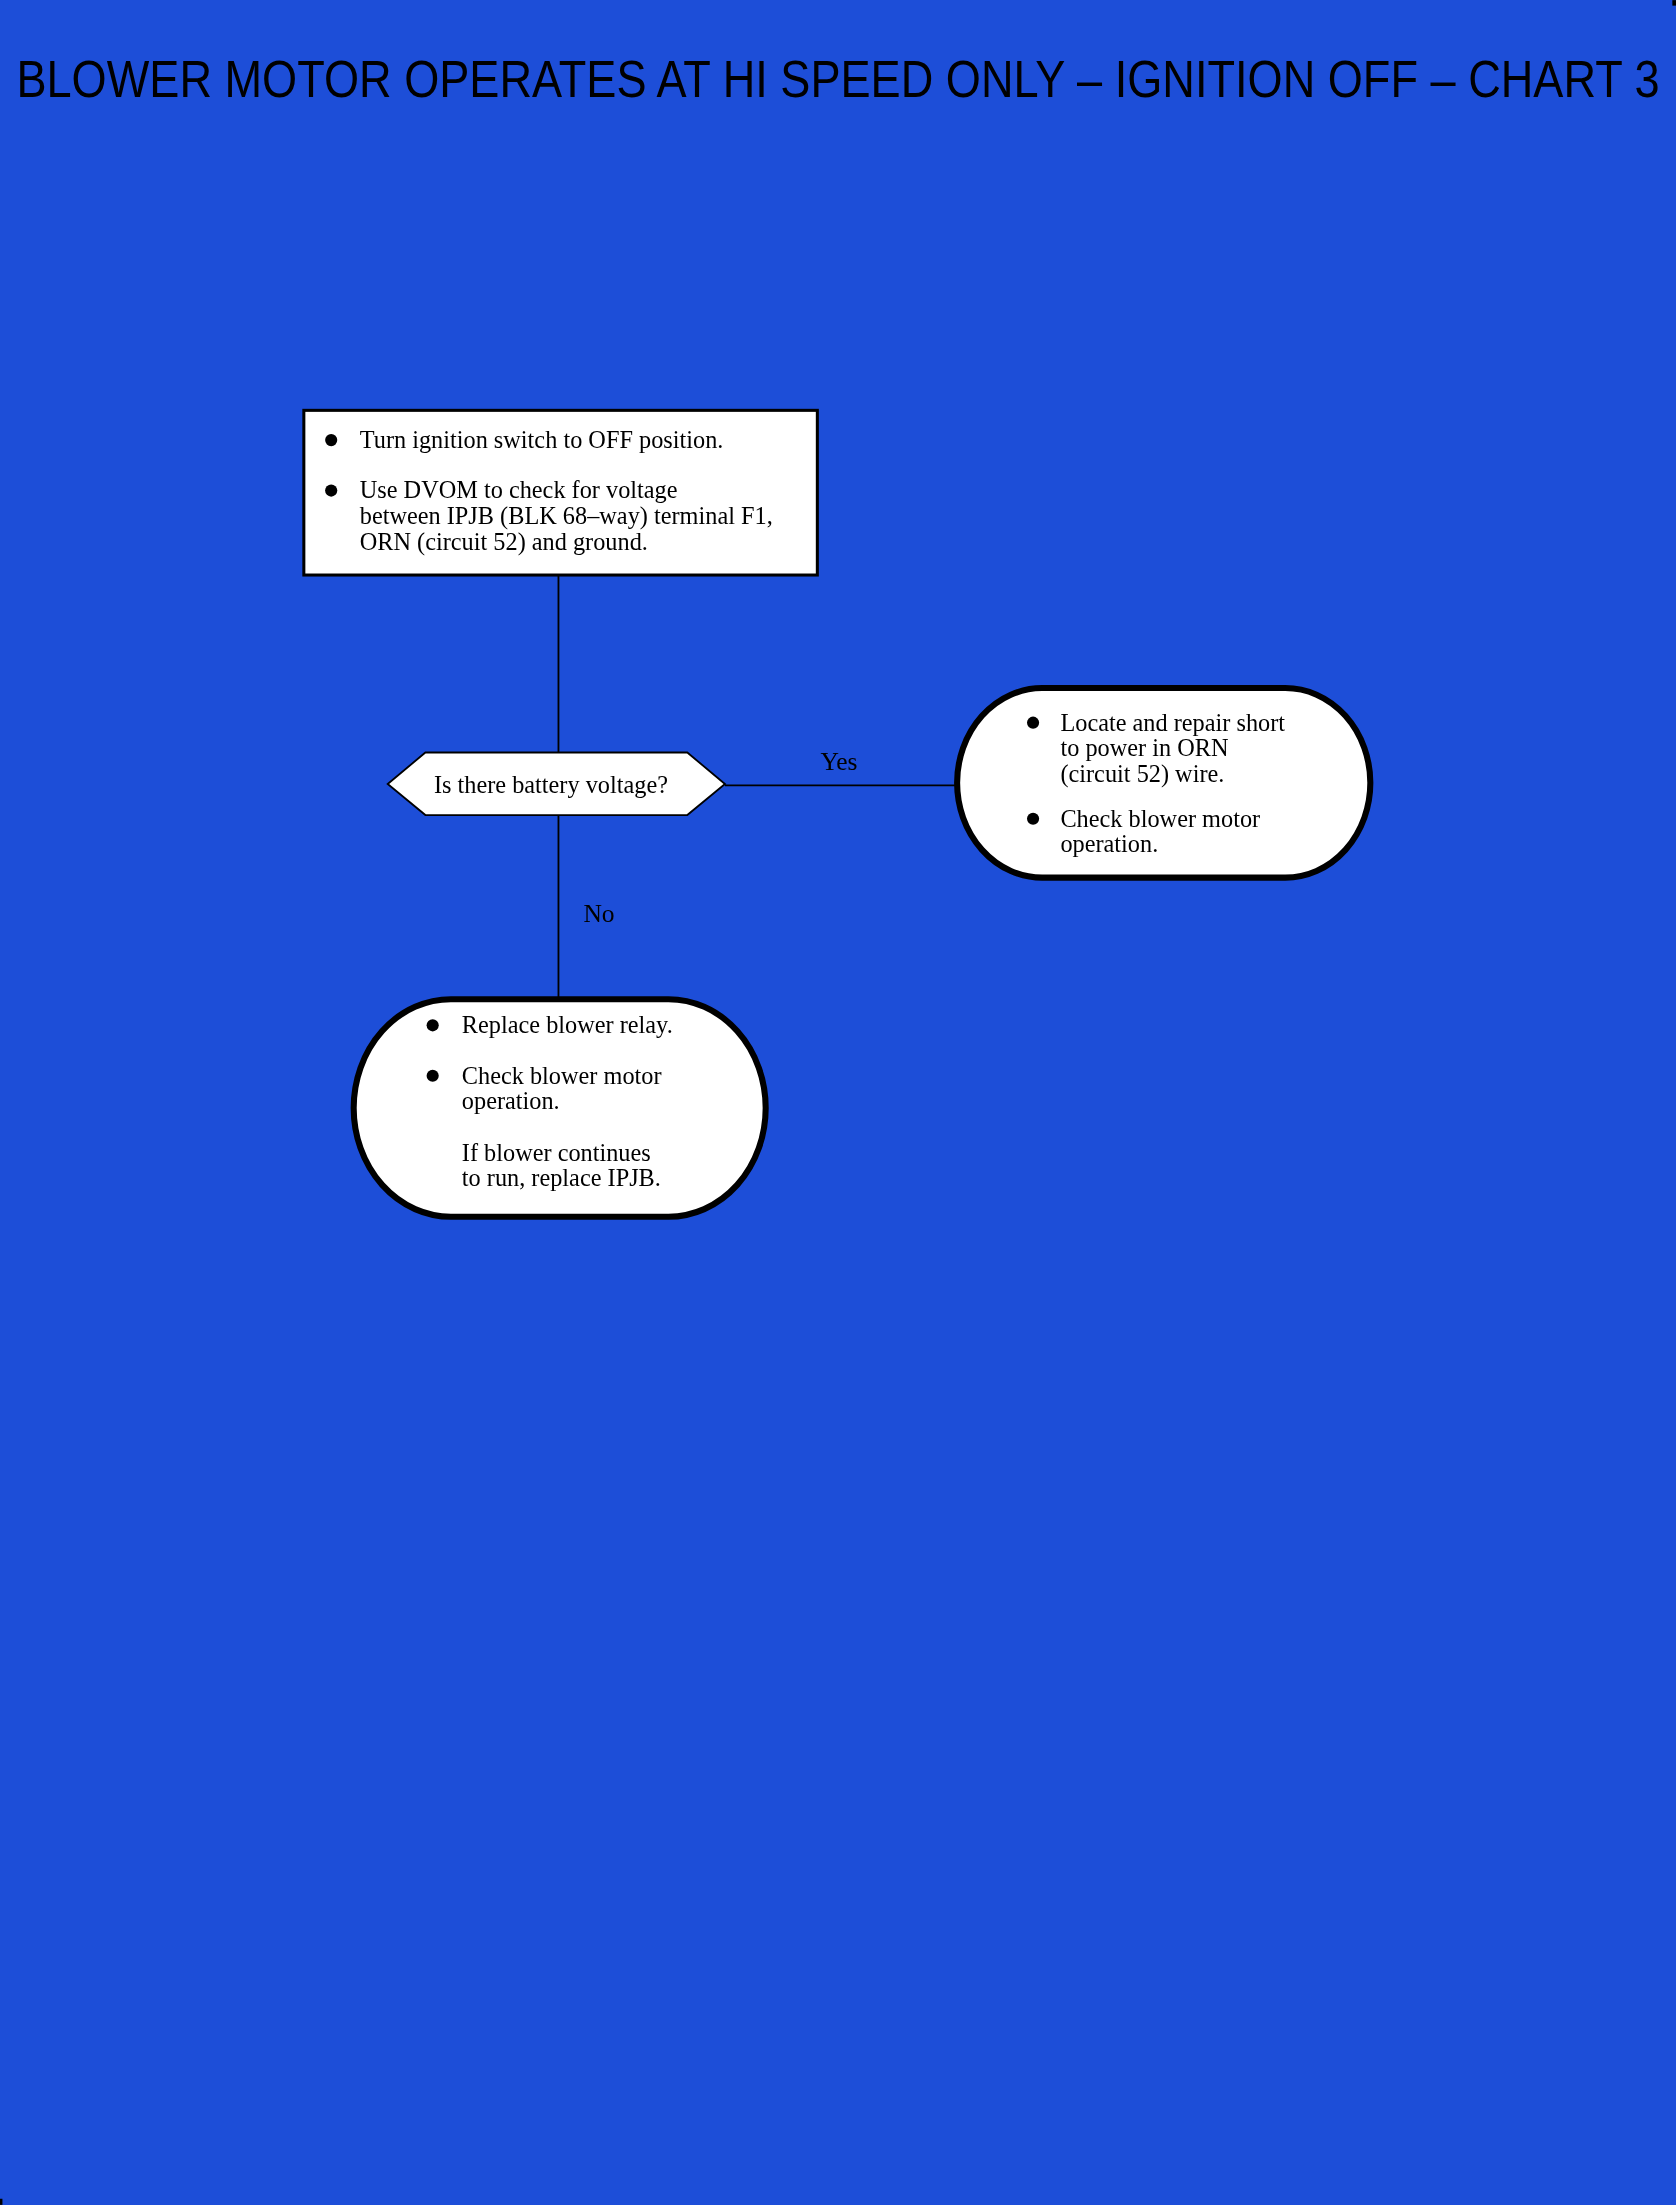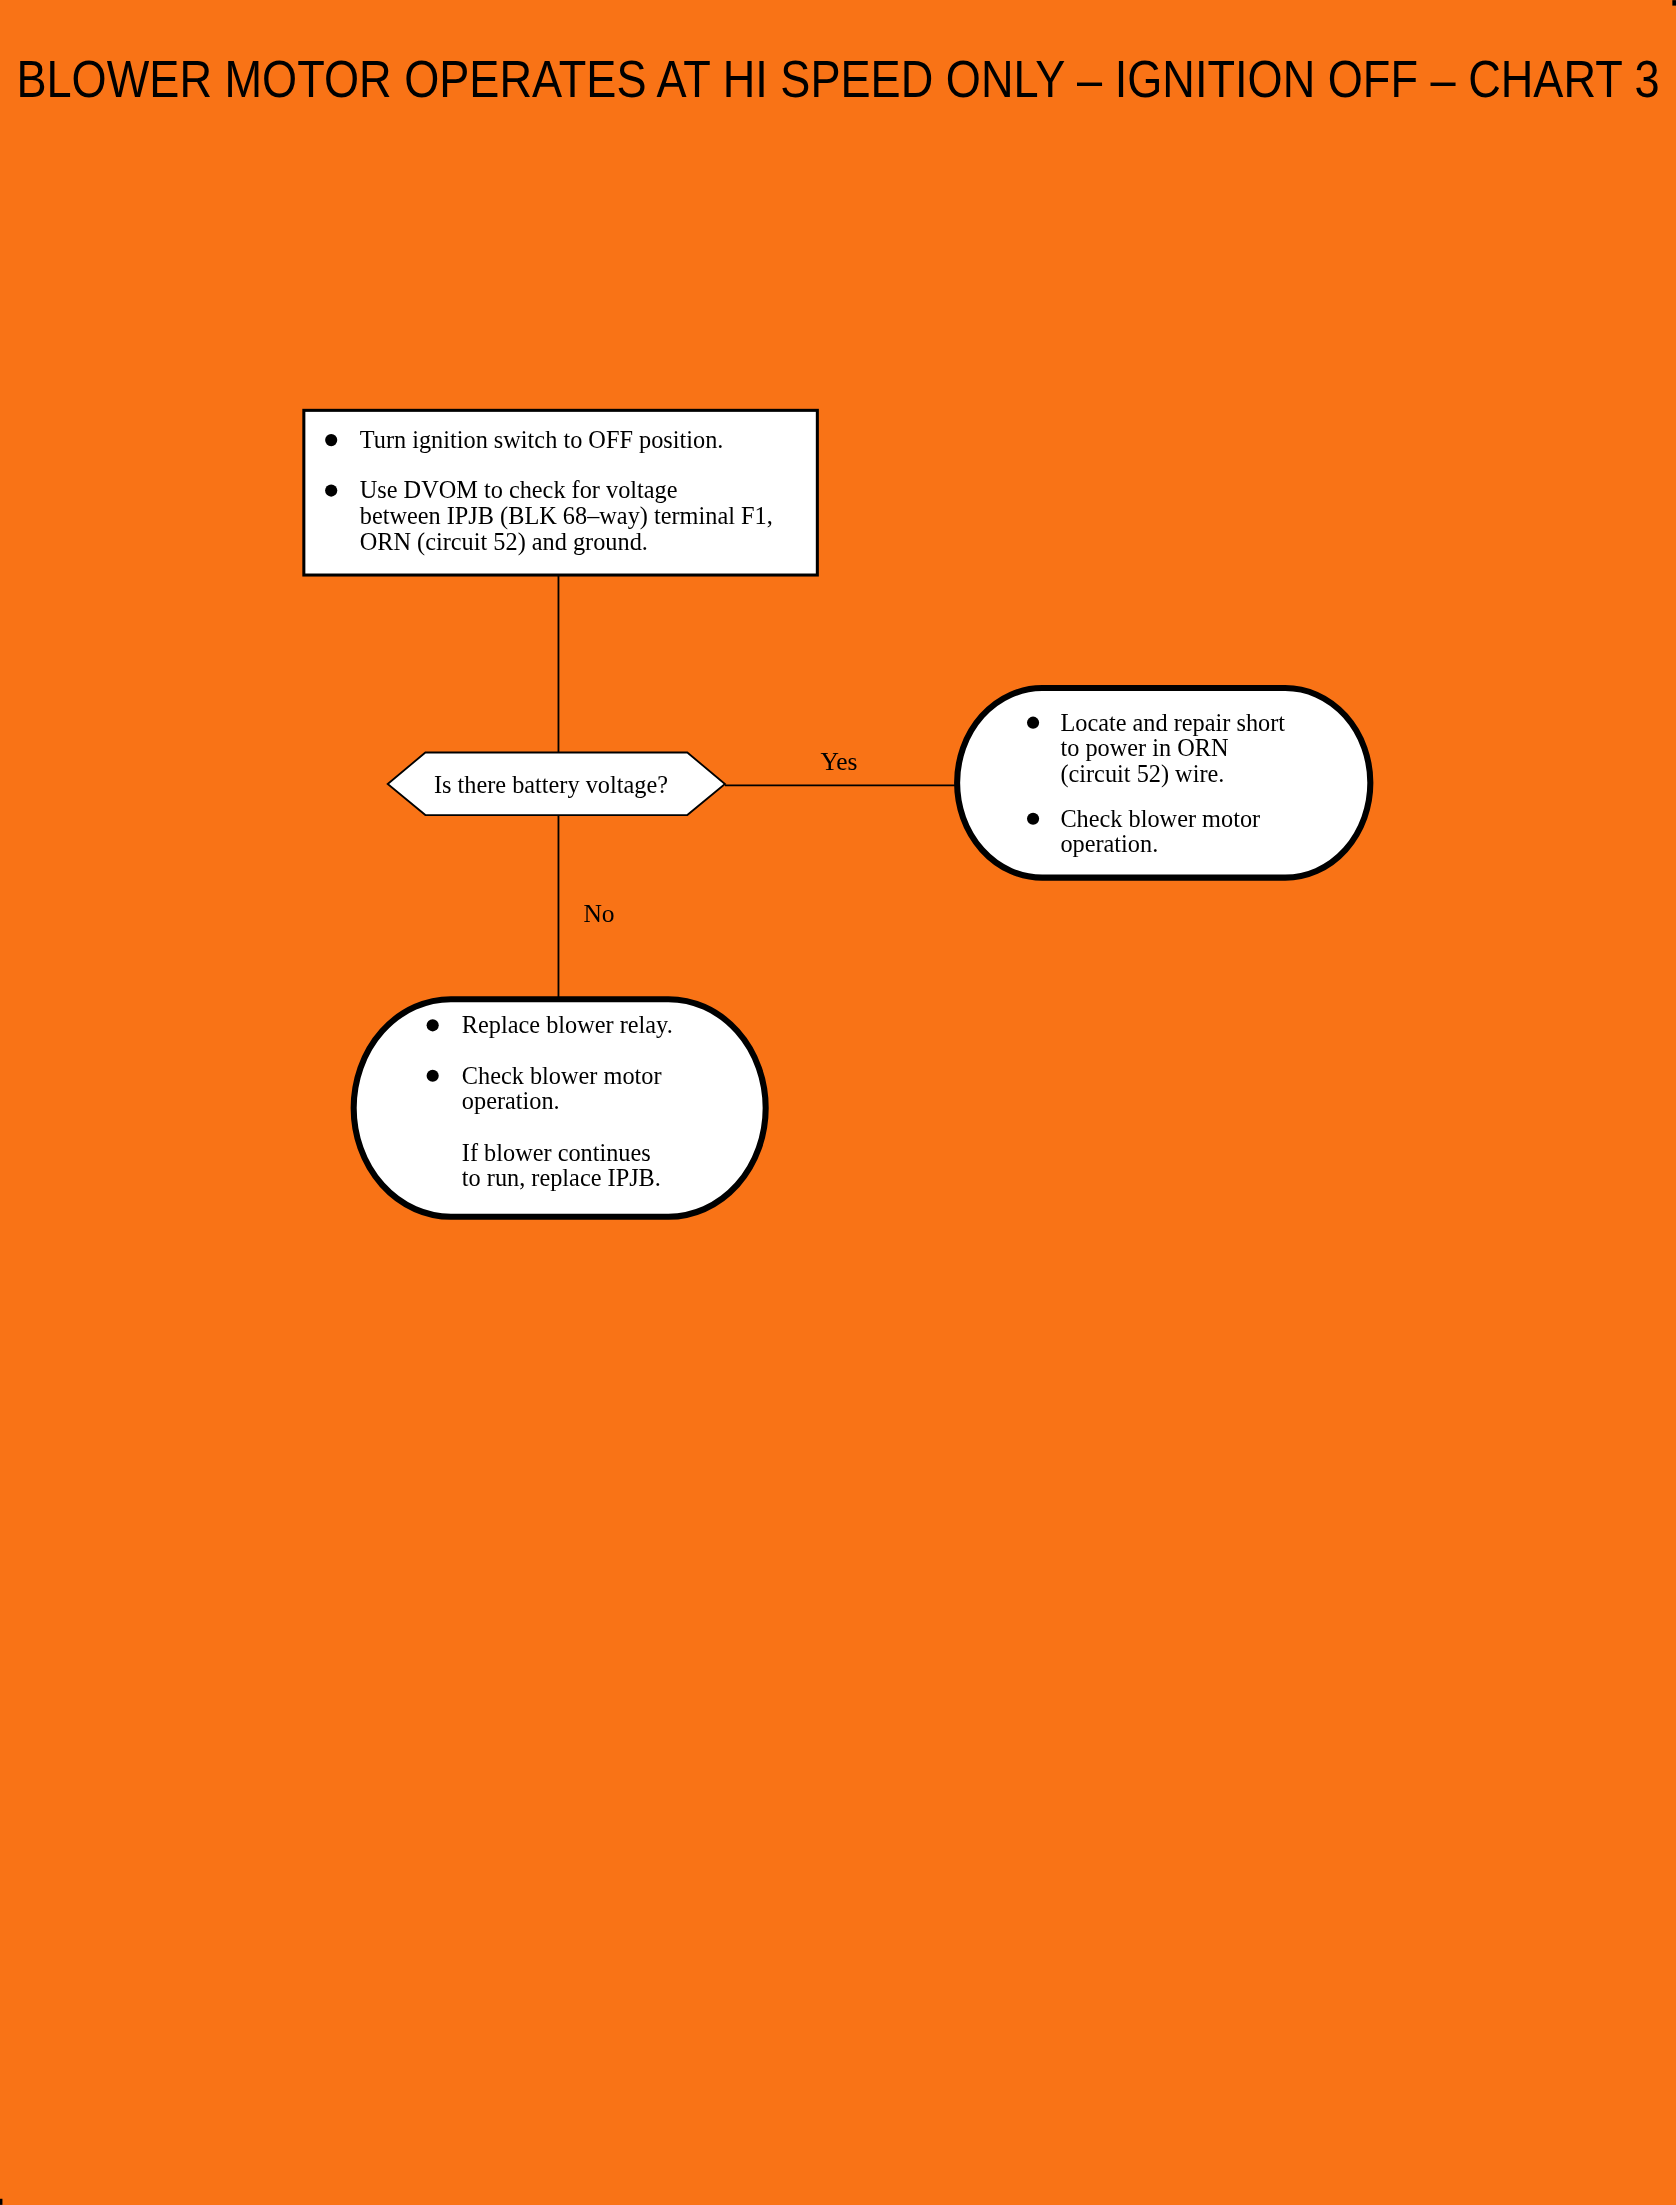--- a/index.html
+++ b/index.html
@@ -4,21 +4,21 @@
 <style>
   html, body {
     margin: 0;
     padding: 0;
     background: #ffffff;
   }
   .page {
     position: relative;
     width: 1676px;
     height: 2205px;
-    background: #f97316;
+    background: #1d4ed8;
     overflow: hidden;
   }
   svg { display: block; }
   .title-text {
     font-family: "Liberation Sans", sans-serif;
     font-size: 84px;
     fill: #000000;
   }
   .body-text {
     font-family: "Liberation Serif", serif;

